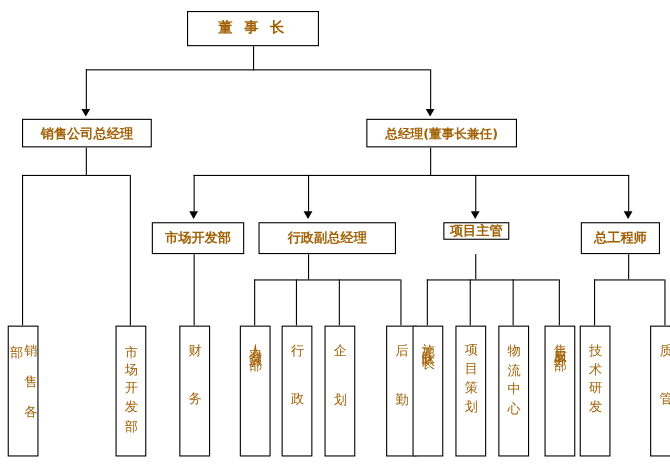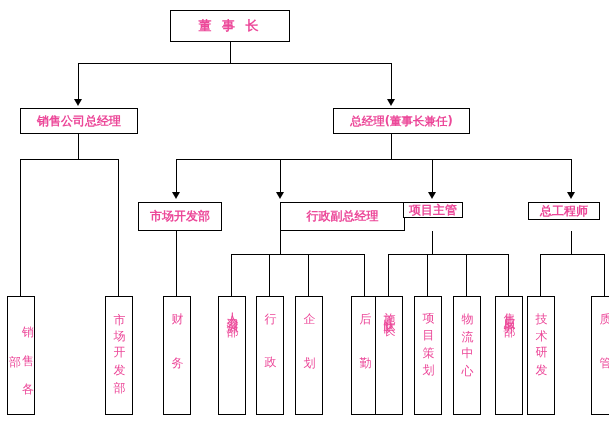--- a/index.html
+++ b/index.html
@@ -20,22 +20,22 @@
   }
   
   .node {
     position: absolute;
     box-sizing: border-box;
     border: 1px solid #000000;
     background: #ffffff;
     display: flex;
     align-items: center;
     justify-content: center;
-    text-align: center;
-    color: #ec4899;
+    text-align: left;
+    color: #a16207;
     z-index: 3;
   }
   .node-label {
     display: block;
     line-height: 1.08;
     white-space: pre-line;
   }
   
   .node.h .node-label {
     font-weight: bold;
@@ -149,27 +149,27 @@
   <div class="node h" style="left:20px; top:108px; width:118px; height:26px;">
     <span class="node-label">销售公司总经理</span>
   </div>
   <div class="node h tight" style="left:333px; top:108px; width:137px; height:26px;">
     <span class="node-label">总经理(董事长兼任)</span>
   </div>
 
   <div class="node h" style="left:138px; top:202px; width:84px; height:29px;">
     <span class="node-label">市场开发部</span>
   </div>
-  <div class="node h" style="left:235px; top:202px; width:125px; height:29px;margin-left:45px;">
+  <div class="node h" style="left:235px; top:202px; width:125px; height:29px;">
     <span class="node-label">行政副总经理</span>
   </div>
   <div class="node h" style="left:403px; top:202px; width:60px; height:16px;">
     <span class="node-label">项目主管</span>
   </div>
-  <div class="node h" style="left:528px; top:202px; width:72px; height:18px;">
+  <div class="node h" style="left:528px; top:202px; width:72px; height:29px;">
     <span class="node-label">总工程师</span>
   </div>
 
   <div class="node v spread2" style="left:7px; top:296px; width:28px; height:119px;">
     <span class="node-label">销售各部</span>
   </div>
   <div class="node v spread" style="left:105px; top:296px; width:28px; height:119px;">
     <span class="node-label">市场开发部</span>
   </div>
   <div class="node v spread3" style="left:163px; top:296px; width:28px; height:119px;">

